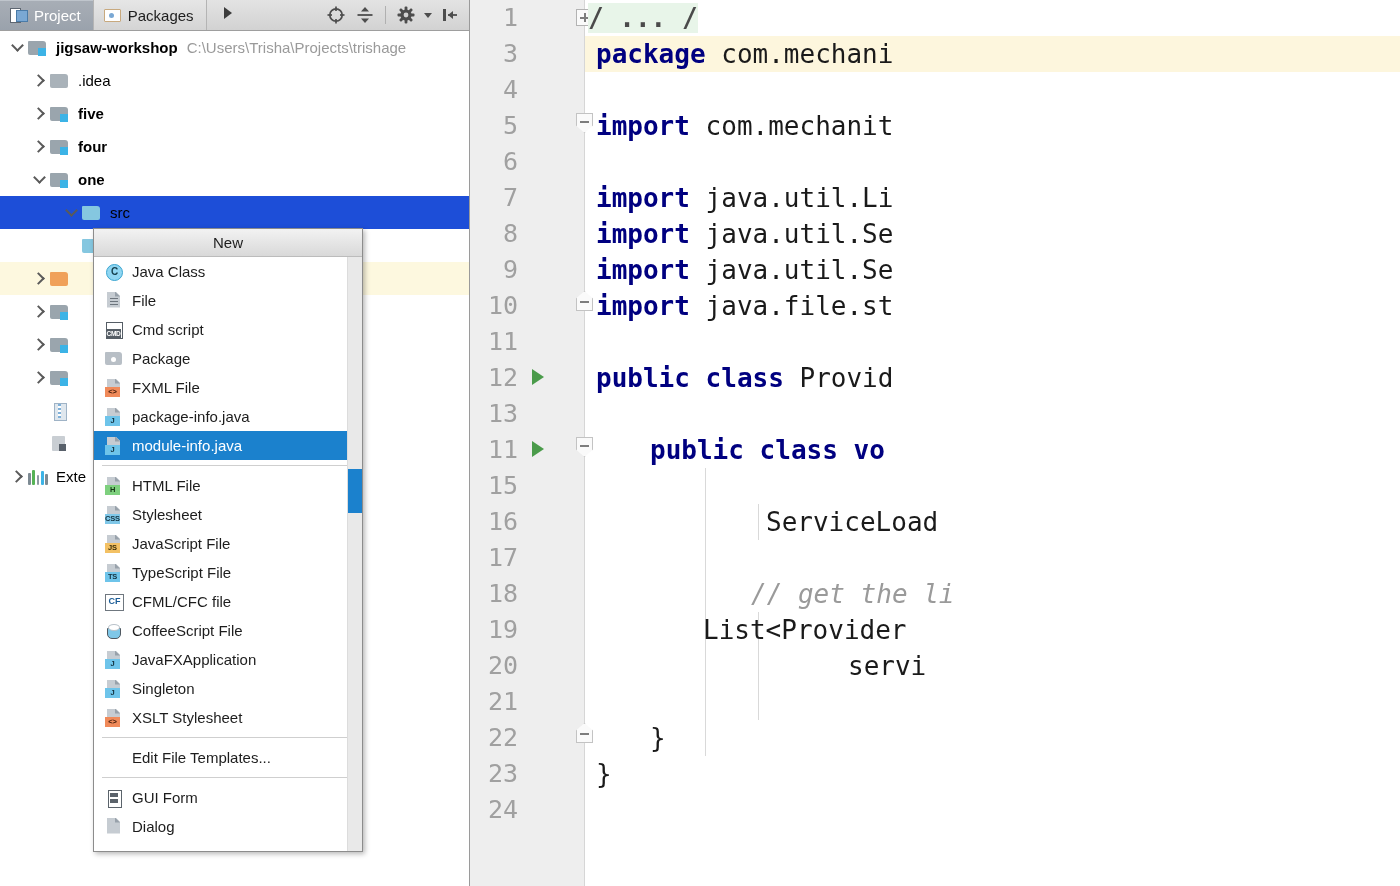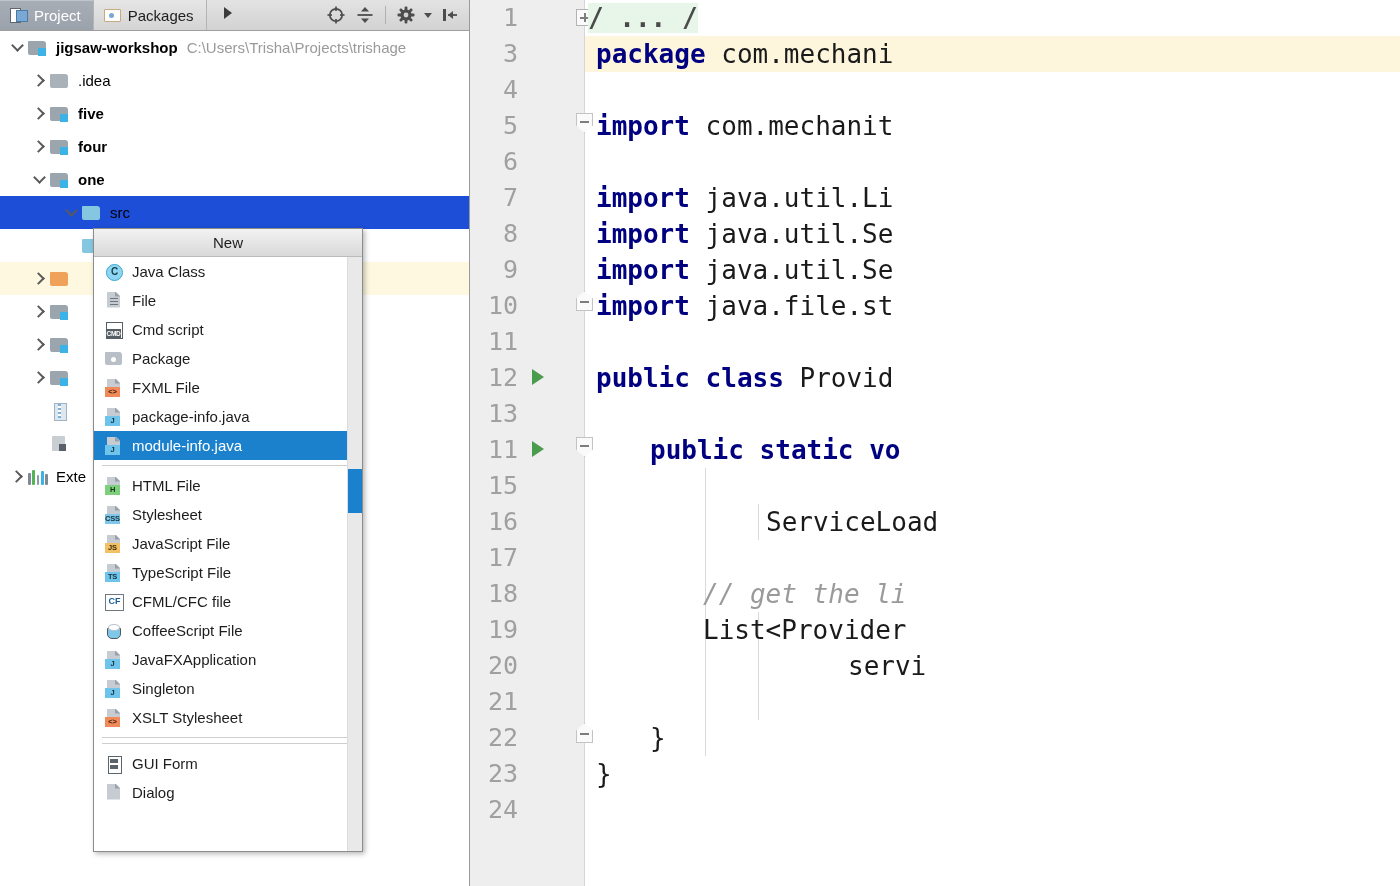--- a/index.html
+++ b/index.html
@@ -315,21 +315,21 @@
 
   .caretline {
     position:absolute; left:0; width:100%; height:36px; background:#fdf6dd;
   }
   .codeline {
     position:absolute; left:126px; white-space:pre;
     font-family:"DejaVu Sans Mono", monospace;
     font-size:26px; line-height:36px; color:#1a1a1a;
   }
   .kw { color:#000080; font-weight:bold; }
-  .cm { color:#9a9a9a; font-style:italic; }
+  .cm { color:#9a9a9a; font-style:italic;margin-left:48px; }
   .fold-comment {
     background:#e8f5e9; color:#4a4a4a; font-weight:bold;
   }
   .indent-guide {
     position:absolute; width:1px; background:#d9d9d9;
   }
 </style>
 </head>
 <body>
 
@@ -568,21 +568,21 @@
     <div class="codeline" style="top:180px;"><span class="kw">import</span><span> java.util.Li</span></div>
 
     <div class="codeline" style="top:216px;"><span class="kw">import</span><span> java.util.Se</span></div>
 
     <div class="codeline" style="top:252px;"><span class="kw">import</span><span> java.util.Se</span></div>
 
     <div class="codeline" style="top:288px;"><span class="kw">import</span><span> java.file.st</span></div>
 
     <div class="codeline" style="top:360px;"><span class="kw">public class</span><span> Provid</span></div>
 
-    <div class="codeline" style="top:432px; left:180px;"><span class="kw">public static vo</span></div>
+    <div class="codeline" style="top:432px; left:180px;"><span class="kw">public class vo</span></div>
 
 
     <div class="codeline" style="top:504px; left:296px;"><span>ServiceLoad</span></div>
 
     <div class="codeline" style="top:576px; left:233px;"><span class="cm">// get the li</span></div>
 
     <div class="codeline" style="top:612px; left:233px;"><span>List&lt;Provider</span></div>
 
     <div class="codeline" style="top:648px; left:378px;"><span>servi</span></div>
 
@@ -700,20 +700,23 @@
 
       <div class="mi">
         <span class="mi-ico sheet">
             <span class="badge b-x">&lt;&gt;</span>
           </span>
         <span class="mi-label">XSLT Stylesheet</span>
       </div>
 
       <div class="msep"></div>
 
+      <div class="mi plain">
+        <span class="mi-label">Edit File Templates...</span>
+      </div>
 
       <div class="msep"></div>
 
       <div class="mi">
         <span class="mi-ico ico-gui"></span>
         <span class="mi-label">GUI Form</span>
       </div>
 
       <div class="mi">
         <span class="mi-ico sheet"></span>

